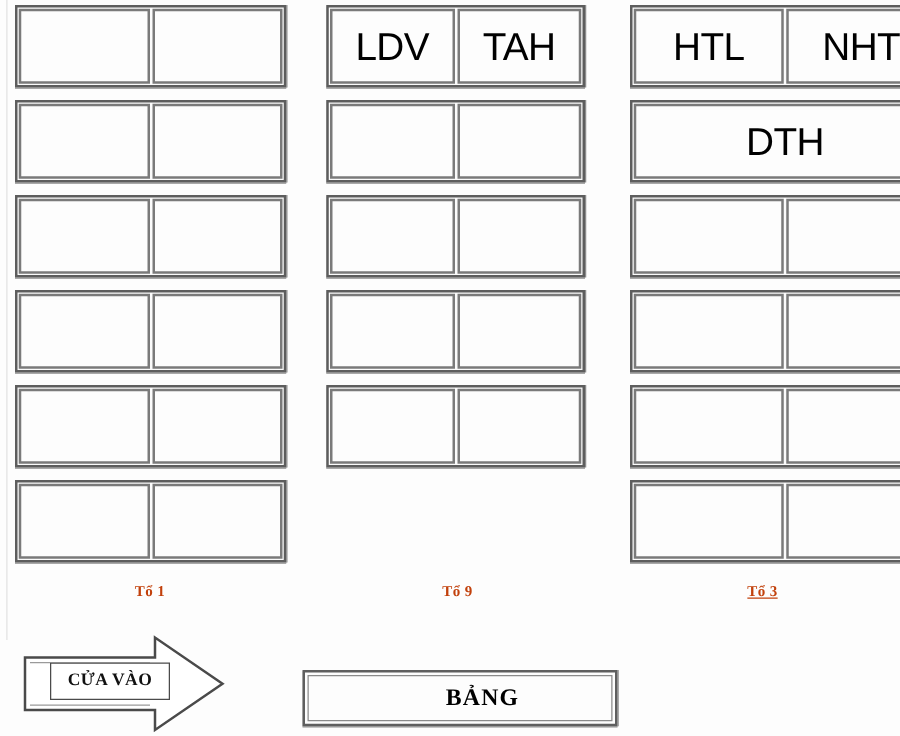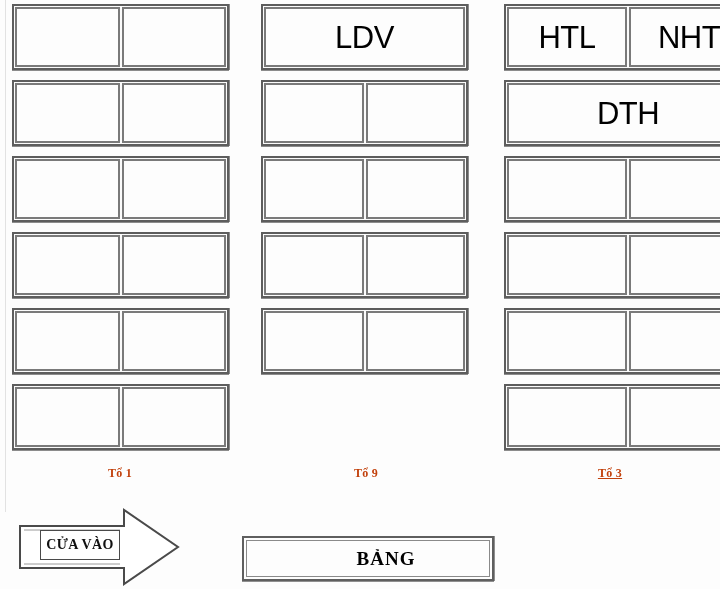--- a/index.html
+++ b/index.html
@@ -99,21 +99,21 @@
     left: 16px;
     top: 508px;
     width: 166px;
     height: 78px;
   }
   .entrance svg { display: block; }
   .entrance-label {
     position: absolute;
     left: 24px;
     top: 22px;
-    width: 80px;
+    width: 96px;
     height: 30px;
     box-sizing: border-box;
     border: 1px solid #4a4a4a;
     background: #ffffff;
     display: flex;
     align-items: center;
     justify-content: center;
     font-family: "Liberation Serif", serif;
     font-weight: bold;
     font-size: 14px;
@@ -209,20 +209,23 @@
           <span class="seat-label"></span>
         </div>
     </div>
   </div>
 
   <div class="seat-column col-1">
     <div class="desk">
       <div class="seat">
           <span class="seat-label">LDV</span>
         </div>
+      <div class="seat">
+          <span class="seat-label">TAH</span>
+        </div>
     </div>
     <div class="desk">
       <div class="seat">
           <span class="seat-label"></span>
         </div>
       <div class="seat">
           <span class="seat-label"></span>
         </div>
     </div>
     <div class="desk">

